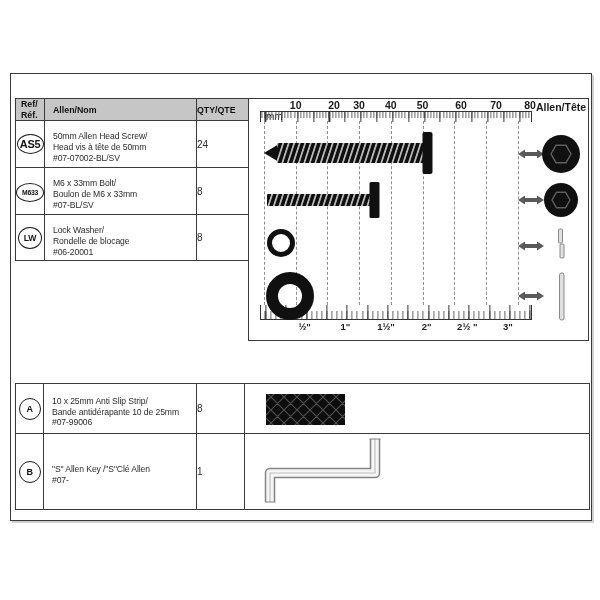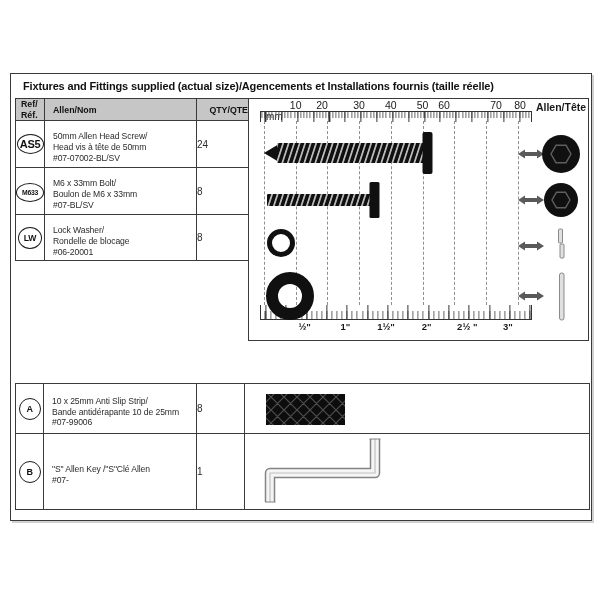--- a/index.html
+++ b/index.html
@@ -20,21 +20,21 @@
   #title1{top:6px}
   #title2{top:285px}
 
   table{position:absolute;border-collapse:collapse;table-layout:fixed;background:#fff;}
   td,th{border:1.1px solid #3a3a3a;padding:0;vertical-align:middle;position:relative;}
   #t1{left:4px;top:24px;width:233px;}
   #t2{left:4px;top:309px;width:574px;}
   th{background:#c6c6c6;font-size:8.8px;font-weight:bold;color:#111;}
   .th-name{text-align:left;padding-left:8px;}
   .th-ref{text-align:left;padding-left:5px;line-height:10.5px;}
-  .th-qty{text-align:right;}
+  .th-qty{text-align:left;}
   .ref-cell{text-align:center;}
   .name-cell{text-align:left;padding:10px 2px 3px 8px;}
   .nl{font-size:8.6px;line-height:10.8px;color:#2b2b2b;letter-spacing:-.1px;white-space:nowrap;}
   .qty-cell{text-align:left;font-size:10px;color:#2b2b2b;margin-left:20px;}
   .badge{
     display:inline-flex;align-items:center;justify-content:center;
     border:1.7px solid #1c1c1c;border-radius:50%;font-weight:bold;color:#111;
     box-sizing:border-box;letter-spacing:-.3px;
   }
   .b-as5{width:27px;height:20px;font-size:11px;}
@@ -42,21 +42,21 @@
   .b-lw{width:24px;height:22px;font-size:8.6px;}
   .b-ws{width:24px;height:23px;font-size:8.6px;}
   .b-ab{width:22px;height:22px;font-size:9px;}
 
   
   .panel{
     position:absolute;left:237px;top:24px;width:341px;height:243px;
     border:1.3px solid #3a3a3a;box-sizing:border-box;background:#fff;overflow:hidden;
   }
   .mm-unit{position:absolute;left:17px;top:0;font-size:10px;font-weight:normal;margin-top:12px;}
-  .mm-num{position:absolute;top:0;transform:translateX(-50%);font-size:10.5px;font-weight:normal;}
+  .mm-num{position:absolute;top:0;transform:translateX(-50%);font-size:10.5px;font-weight:bold;}
   .head-label{position:absolute;left:312px;top:2px;transform:translateX(-50%);font-size:10.5px;font-weight:bold;white-space:nowrap;}
   .comb{position:absolute;left:11px;width:270px;background-repeat:repeat-x;}
   .comb-top{
     top:12px;height:10px;border-top:1.2px solid #333;border-left:1px solid #333;border-right:1px solid #333;
     background-image:
       repeating-linear-gradient(90deg,#333 0 1.1px,transparent 1.1px 15.85px),
       repeating-linear-gradient(90deg,#666 0 1px,transparent 1px 3.17px);
     background-size:auto 100%,auto 6px;
     background-position:4.4px top,4.4px top;
   }
@@ -71,21 +71,20 @@
   .gl{position:absolute;top:22px;height:184px;width:0;border-left:1.2px dashed #8f8f8f;}
   .in-num{position:absolute;top:222px;transform:translateX(-50%);font-size:9.5px;font-weight:bold;white-space:nowrap;}
   .panel-art{position:absolute;left:0;top:0;}
   .cell-art{position:absolute;left:0;top:0;}
 </style>
 </head>
 <body>
 
 <div class="sheet">
 
-  <div class="title" id="title1">Fixtures and Fittings supplied (actual size)/Agencements et Installations fournis (taille réelle)</div>
 
   <table id="t1">
     <colgroup>
         <col style="width:29px">
         <col style="width:152px">
         <col style="width:52px">
       </colgroup>
     <tbody>
         <tr style="height:18px">
       <th class="th-ref">
@@ -121,27 +120,27 @@
         <div class="nl">#06-20001</div>
       </td>
       <td class="qty-cell">8</td>
     </tr>
   </tbody>
     </table>
 
   <div class="panel">
     <span class="mm-unit">mm</span>
     <span class="mm-num" style="left:46.7px">10</span>
-    <span class="mm-num" style="left:73px">20</span>
+    <span class="mm-num" style="left:85px">20</span>
     <span class="mm-num" style="left:110.1px">30</span>
     <span class="mm-num" style="left:141.8px">40</span>
     <span class="mm-num" style="left:173.5px">50</span>
-    <span class="mm-num" style="left:195px">60</span>
+    <span class="mm-num" style="left:212px">60</span>
     <span class="mm-num" style="left:247px">70</span>
-    <span class="mm-num" style="left:271px">80</span>
+    <span class="mm-num" style="left:281px">80</span>
     <span class="head-label">Allen/Tête</span>
 
     <div class="comb comb-top"></div>
     <div class="comb comb-bot"></div>
 
     <div class="gl" style="left:15px"></div>
     <div class="gl" style="left:46.7px"></div>
     <div class="gl" style="left:78.4px"></div>
     <div class="gl" style="left:110.1px"></div>
     <div class="gl" style="left:141.8px"></div>

